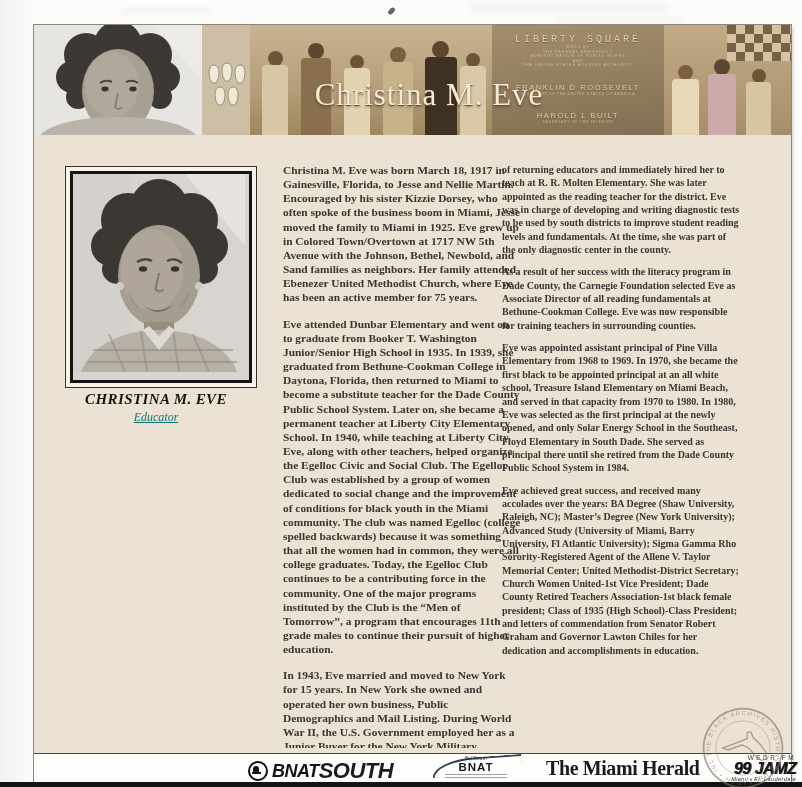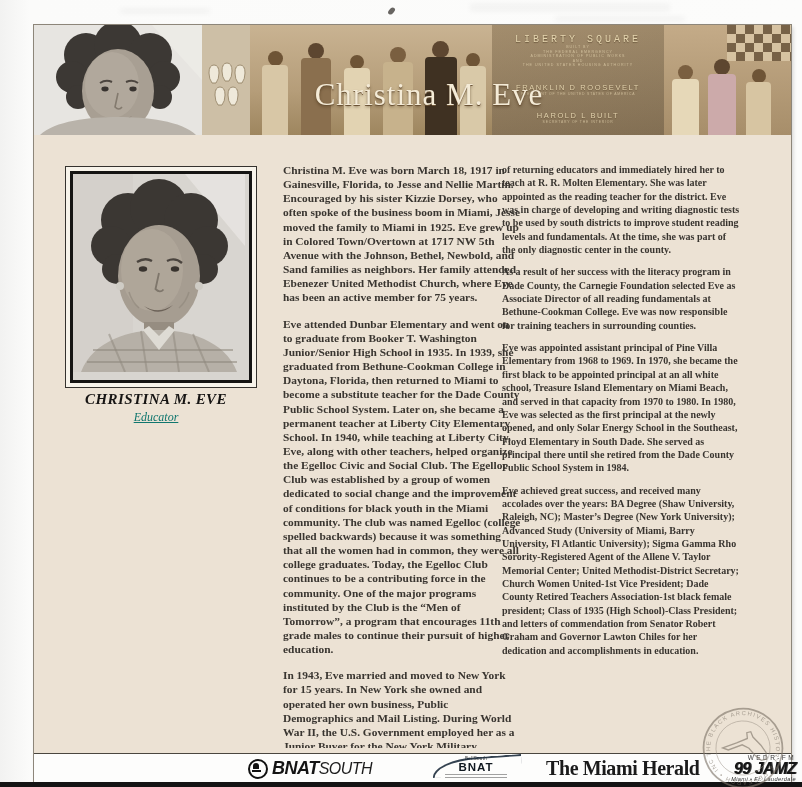--- a/index.html
+++ b/index.html
@@ -47,21 +47,21 @@
 
   
   #content-rule{position:absolute;left:0;top:728px;width:757px;height:0;border-top:1.5px solid #4a463f;}
   #footer{position:absolute;left:0;top:729px;width:757px;height:28px;background:#fdfdfc;}
   .flogo{position:absolute;font-family:"Liberation Sans",sans-serif;color:#141414;}
   #bellsouth{left:214px;top:4px;display:flex;align-items:center;}
   #bell-circle{width:16px;height:16px;border:2.4px solid #111;border-radius:50%;margin-right:4px;position:relative;}
   #bell-circle:before{content:"";position:absolute;left:3.4px;top:2.6px;width:6px;height:6px;background:#111;border-radius:50% 50% 10% 10%;}
   #bell-circle:after{content:"";position:absolute;left:2px;top:9.4px;width:9px;height:2px;background:#111;}
   #bellsouth .b1{font-size:18px;font-weight:bold;font-style:italic;letter-spacing:-.5px;}
-  #bellsouth .b2{font-size:16px;font-style:italic;letter-spacing:-.5px;font-weight:400;color:#1c1c1c;}
+  #bellsouth .b2{font-size:22px;font-style:italic;letter-spacing:-.5px;font-weight:700;color:#1c1c1c;}
   #bnat{left:404px;top:2px;width:76px;text-align:center;}
   #bnat .swoosh{position:absolute;left:-6px;top:1px;width:88px;height:16px;border:2px solid #123;border-bottom:none;border-right:none;border-radius:100% 0 0 0/200% 0 0 0;transform:rotate(-4deg);opacity:.85;}
   #bnat .tinytop{font-size:4.5px;color:#333;letter-spacing:.3px;}
   #bnat .big{font-size:11.5px;font-weight:bold;letter-spacing:1px;color:#101820;}
   #bnat .bar{margin:1px auto 0;width:62px;height:5px;background:repeating-linear-gradient(180deg,#8a8a8a 0 1px,transparent 1px 2.5px);opacity:.8;}
   #herald{left:512px;top:3px;font-family:"Liberation Serif",serif;font-weight:bold;font-size:20px;letter-spacing:-.4px;color:#1b1b1b;transform:scaleY(1.05);}
   #jamz{left:676px;top:0;width:86px;text-align:right;font-family:"Liberation Sans",sans-serif;}
   #jamz .st{font-size:6.5px;letter-spacing:2.4px;color:#3a3a3a;}
   #jamz .nm{font-size:16px;font-weight:bold;font-style:italic;letter-spacing:-.5px;color:#161616;line-height:15px;text-shadow:1px 0 #444;}
   #jamz .sub{font-size:5.6px;font-style:italic;color:#333;letter-spacing:.4px;}

